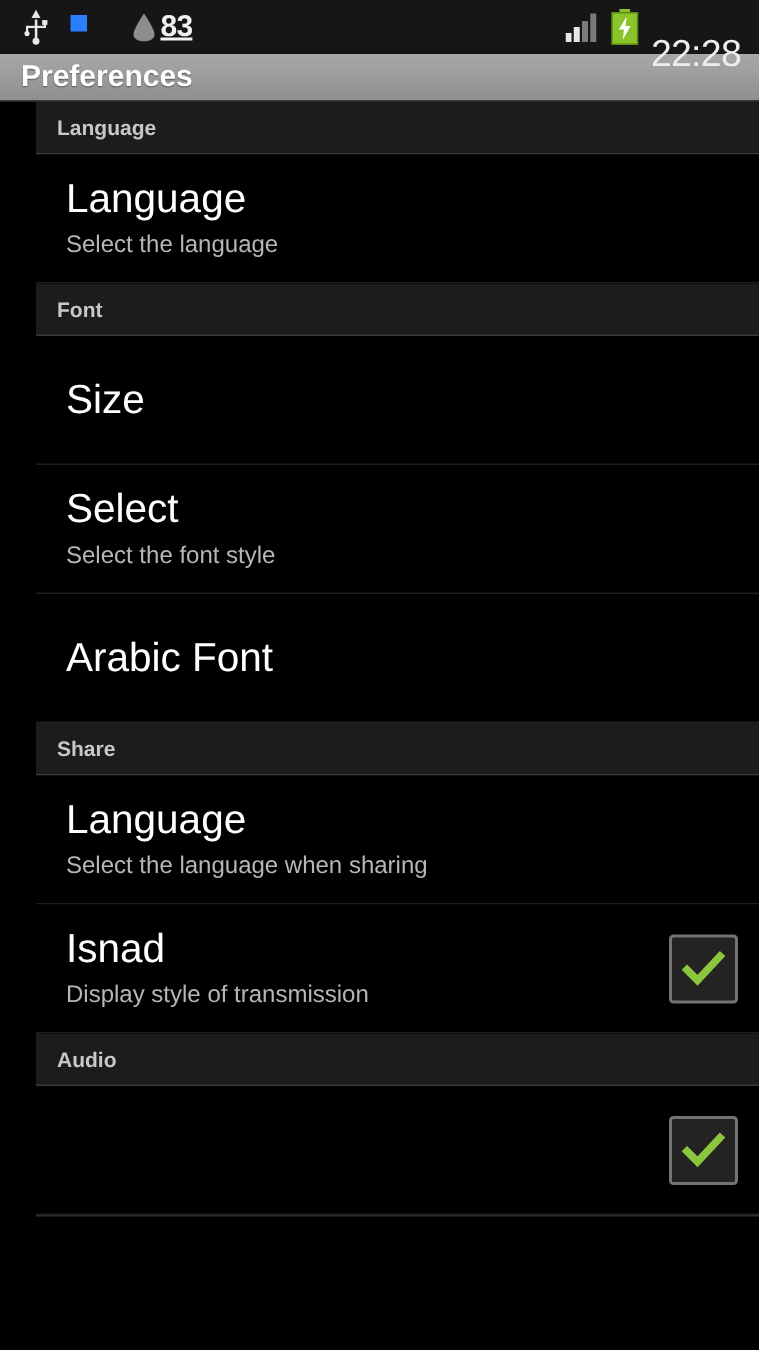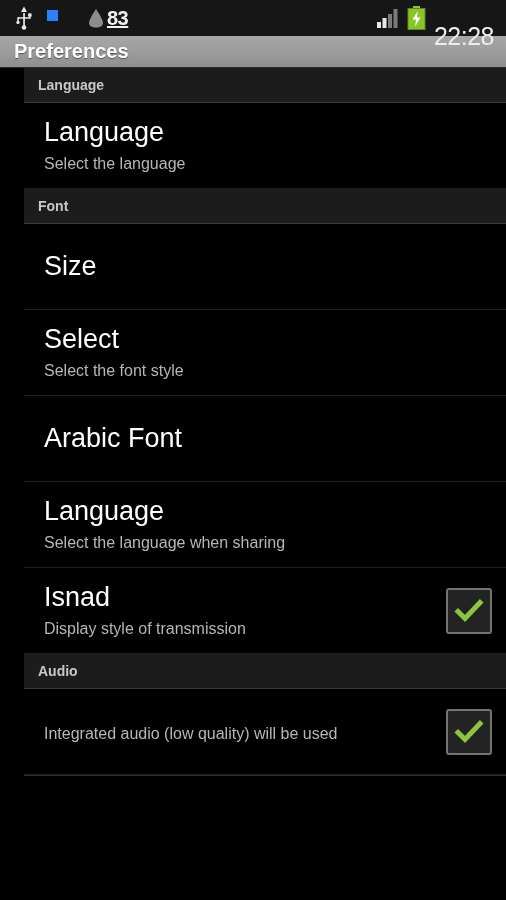--- a/index.html
+++ b/index.html
@@ -172,20 +172,23 @@
         <span class="row-title">Select</span>
         <span class="row-sub">Select the font style</span>
       </div>
     </div>
     <div class="row no-sub">
       <div class="row-text">
         <span class="row-title">Arabic Font</span>
       </div>
     </div>
 
+    <div class="section-head">
+      <span class="sh-label">Share</span>
+    </div>
     <div class="row">
       <div class="row-text">
         <span class="row-title">Language</span>
         <span class="row-sub">Select the language when sharing</span>
       </div>
     </div>
     <div class="row">
       <div class="row-text">
         <span class="row-title">Isnad</span>
         <span class="row-sub">Display style of transmission</span>
@@ -195,21 +198,20 @@
           <path d="M4 15.5 L11 22.5 L26 6.5" stroke="#8cc63f" stroke-width="5" fill="none" stroke-linecap="square"></path>
         </svg>
       </div>
     </div>
 
     <div class="section-head">
       <span class="sh-label">Audio</span>
     </div>
     <div class="row">
       <div class="row-text">
-        <span class="row-sub">Integrated audio (low quality) will be used</span>
       </div>
       <div class="cbx">
         <svg viewBox="0 0 30 30">
           <path d="M4 15.5 L11 22.5 L26 6.5" stroke="#8cc63f" stroke-width="5" fill="none" stroke-linecap="square"></path>
         </svg>
       </div>
     </div>
 
     <div class="tail-divider"></div>
   </div>

